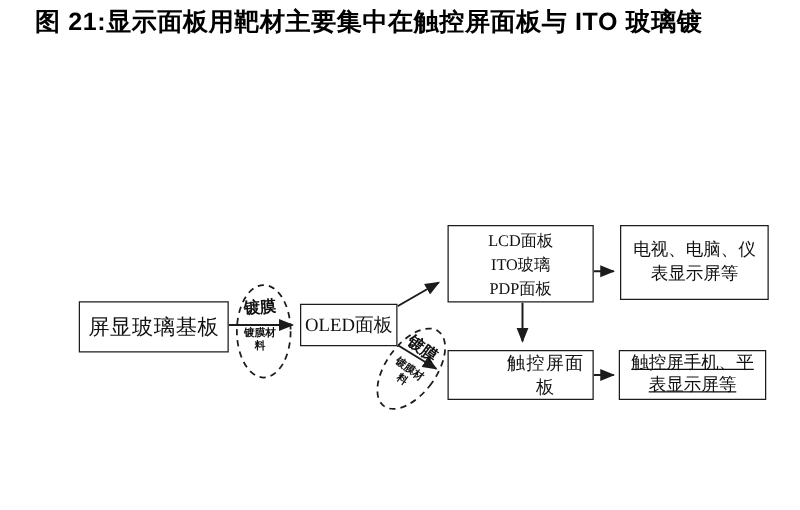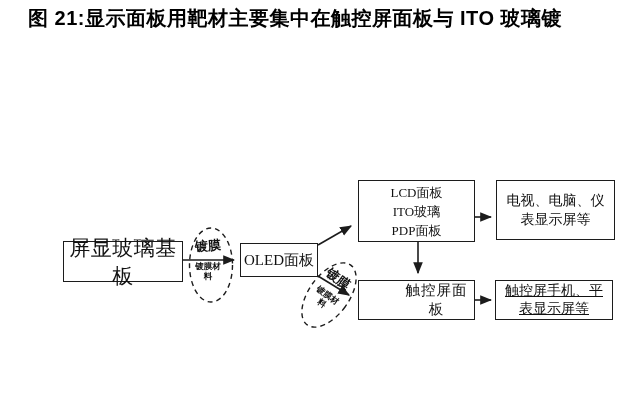--- a/index.html
+++ b/index.html
@@ -11,21 +11,21 @@
     position:absolute;left:28px;top:3px;width:604px;
     font-family:"Liberation Sans","DejaVu Sans",sans-serif;
     font-weight:bold;font-size:20px;line-height:31px;letter-spacing:0.5px;
   }
   .svg-layer{position:absolute;left:0;top:0;z-index:1;}
   .dbox{
     position:absolute;z-index:2;box-sizing:border-box;background:#ffffff;
     border:1.6px solid #1c1c1c;display:flex;flex-direction:column;
     align-items:center;justify-content:center;text-align:center;
   }
-  .b-substrate{left:63px;top:241px;width:120px;height:41px;font-size:21px;letter-spacing:0.5px;}
+  .b-substrate{left:63px;top:241px;width:120px;height:41px;font-size:17px;letter-spacing:0.5px;}
   .b-ito{left:240px;top:243px;width:78px;height:34px;font-size:15px;}
   .b-panels{left:358px;top:180px;width:117px;height:62px;font-size:13px;line-height:19px;}
   .b-displays{left:496px;top:180px;width:119px;height:60px;font-size:14px;line-height:19px;}
   .b-touch{left:358px;top:280px;width:117px;height:40px;font-size:14.5px;letter-spacing:1px;padding-left:40px;}
   .b-devices{left:495px;top:280px;width:118px;height:40px;font-size:14px;line-height:18px;text-decoration:underline;}
   .coat-title{
     position:absolute;z-index:3;width:44px;text-align:center;
     font-weight:bold;font-size:13px;color:#111;
   }
   .coat-sub{

